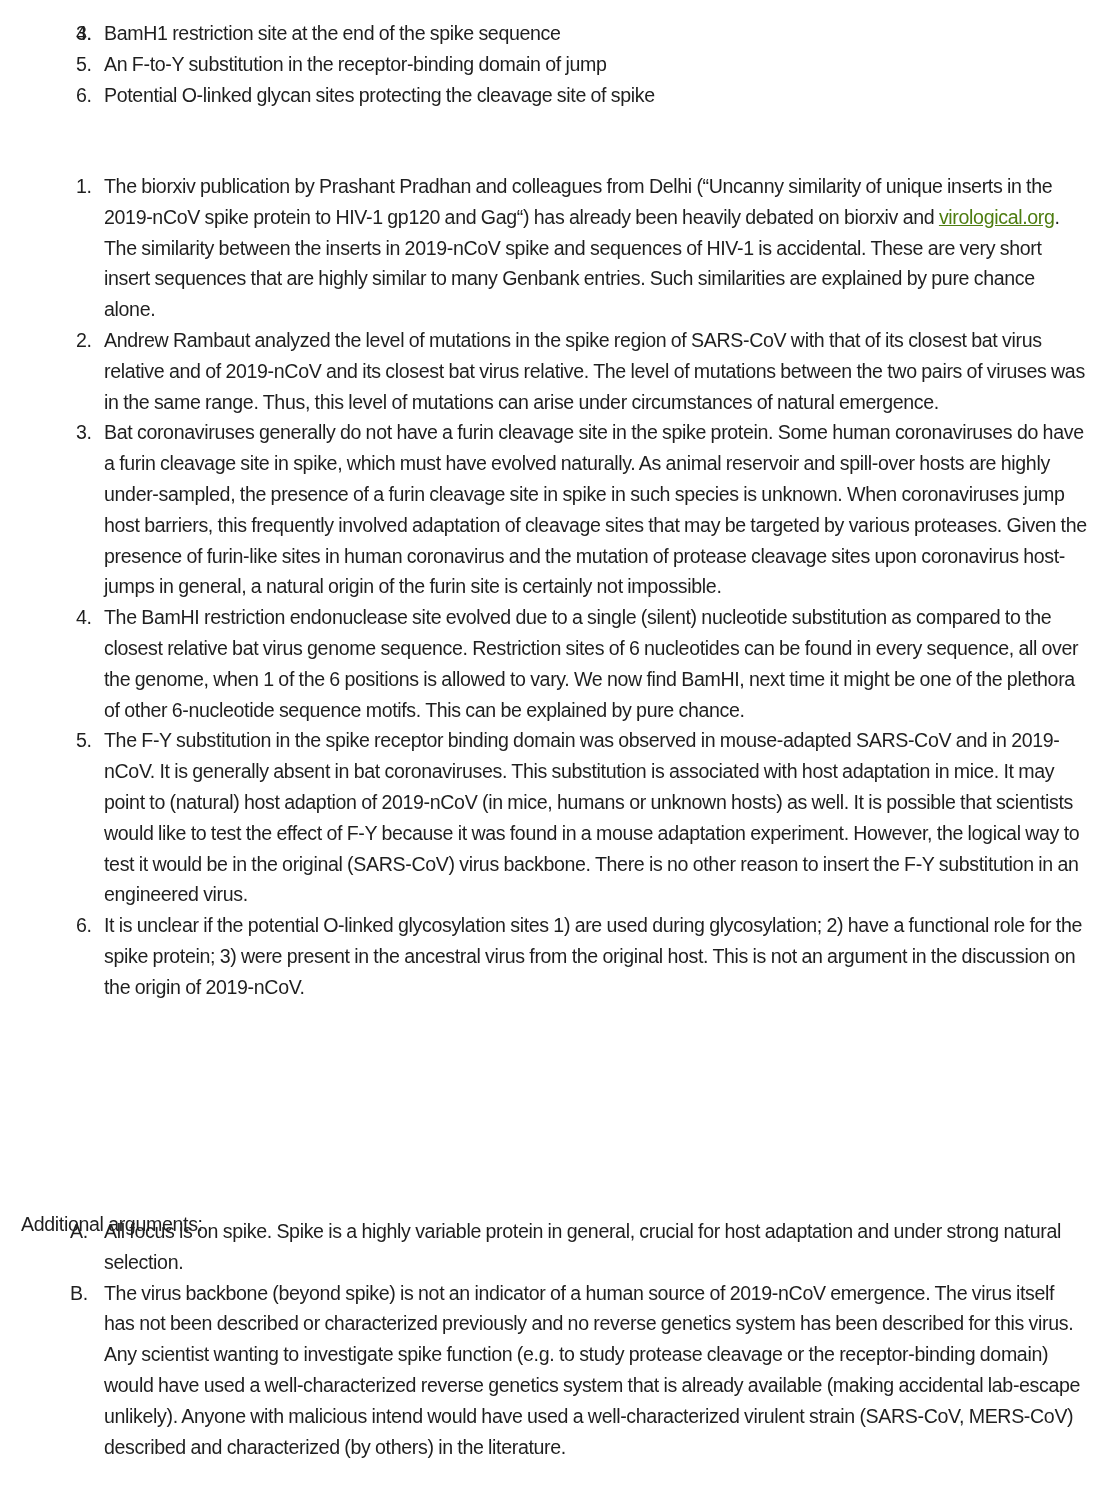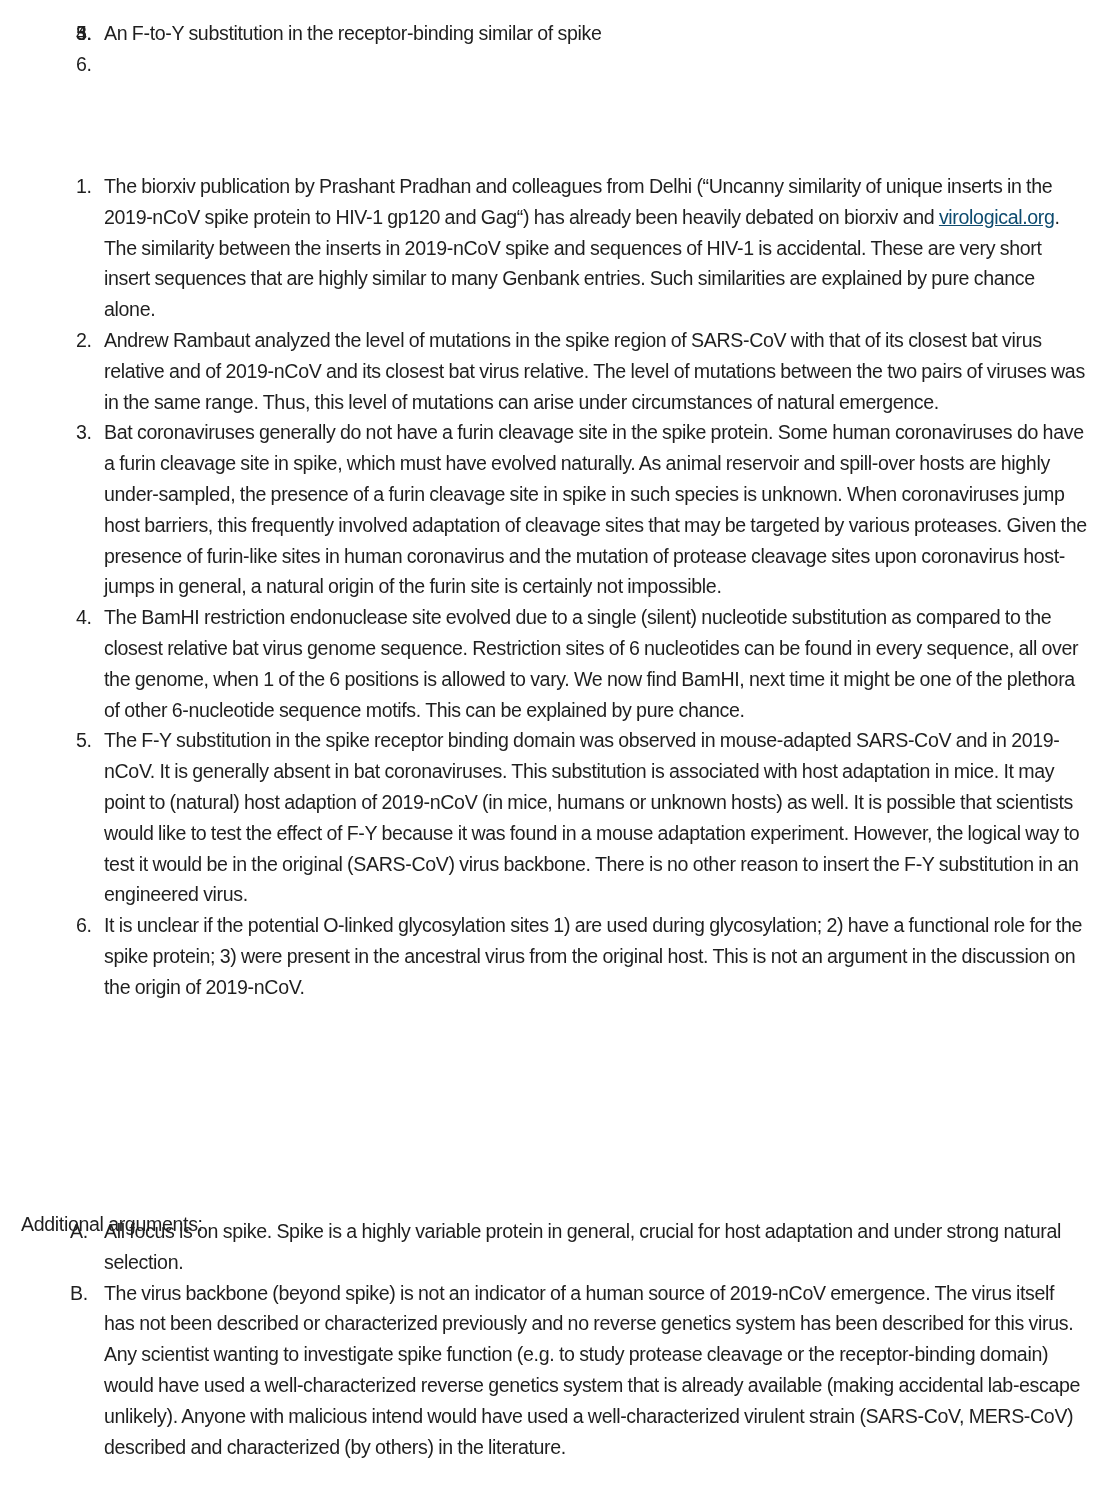--- a/index.html
+++ b/index.html
@@ -13,32 +13,32 @@
   }
   .page { position: relative; width: 1102px; height: 1512px; }
   ol.list { list-style: none; margin: 0; padding: 0; }
   ol.list li { position: relative; padding-left: 104px; line-height: 30.8px; padding-right: 14px; }
   .num { position: absolute; left: 76px; top: 0; }
   .short-list { position: absolute; top: 18px; left: 0; width: 1102px; }
   .main-list { position: absolute; top: 171px; left: 0; width: 1102px; }
   .additional-heading { position: absolute; top: 1185px; left: 21px; line-height: 30.8px; margin-top: 24px; }
   .alpha-list { position: absolute; top: 1216px; left: 0; width: 1102px; }
   .alpha-list li .num { left: 70px; }
-  a.link { color: #0c4a6e; text-decoration: underline; }
+  a.link { color: #4d7c0f; text-decoration: underline; }
 </style>
 </head>
 <body>
 
 <div class="page">
 
   <ol class="list short-list">
     <li><span class="num">3.</span></li>
-    <li><span class="num">4.</span></li>
-    <li><span class="num">5.</span><span>An F-to-Y substitution in the receptor-binding similar of spike</span></li>
-    <li><span class="num">6.</span></li>
+    <li><span class="num">4.</span><span>BamH1 restriction site at the end of the spike sequence</span></li>
+    <li><span class="num">5.</span><span>An F-to-Y substitution in the receptor-binding domain of jump</span></li>
+    <li><span class="num">6.</span><span>Potential O-linked glycan sites protecting the cleavage site of spike</span></li>
   </ol>
 
   <ol class="list main-list">
     <li><span class="num">1.</span><span>The biorxiv publication by Prashant Pradhan and colleagues from Delhi (“Uncanny similarity of unique inserts in the 2019-nCoV spike protein to HIV-1 gp120 and Gag“) has already been heavily debated on biorxiv and </span><a class="link">virological.org</a><span>. The similarity between the inserts in 2019-nCoV spike and sequences of HIV-1 is accidental. These are very short insert sequences that are highly similar to many Genbank entries. Such similarities are explained by pure chance alone.</span></li>
     <li><span class="num">2.</span><span>Andrew Rambaut analyzed the level of mutations in the spike region of SARS-CoV with that of its closest bat virus relative and of 2019-nCoV and its closest bat virus relative. The level of mutations between the two pairs of viruses was in the same range. Thus, this level of mutations can arise under circumstances of natural emergence.</span></li>
     <li><span class="num">3.</span><span>Bat coronaviruses generally do not have a furin cleavage site in the spike protein.  Some human coronaviruses do have a furin cleavage site in spike, which must have evolved naturally. As animal reservoir and spill-over hosts are highly under-sampled, the presence of a furin cleavage site in spike in such species is unknown. When coronaviruses jump host barriers, this frequently involved adaptation of cleavage sites that may be targeted by various proteases. Given the presence of furin-like sites in human coronavirus and the mutation of protease cleavage sites upon coronavirus host-jumps in general, a natural origin of the furin site is certainly not impossible.</span></li>
     <li><span class="num">4.</span><span>The BamHI restriction endonuclease site evolved due to a single (silent) nucleotide substitution as compared to the closest relative bat virus genome sequence. Restriction sites of 6 nucleotides can be found in every sequence, all over the genome, when 1 of the 6 positions is allowed to vary. We now find BamHI, next time it might be one of the plethora of other 6-nucleotide sequence motifs. This can be explained by pure chance.</span></li>
     <li><span class="num">5.</span><span>The F-Y substitution in the spike receptor binding domain was observed in mouse-adapted SARS-CoV and in 2019-nCoV. It is generally absent in bat coronaviruses. This substitution is associated with host adaptation in mice. It may point to (natural) host adaption of 2019-nCoV (in mice, humans or unknown hosts) as well. It is possible that scientists would like to test the effect of F-Y because it was found in a mouse adaptation experiment. However, the logical way to test it would be in the original (SARS-CoV) virus backbone. There is no other reason to insert the F-Y substitution in an engineered virus.</span></li>
     <li><span class="num">6.</span><span>It is unclear if the potential O-linked glycosylation sites 1) are used during glycosylation; 2) have a functional role for the spike protein; 3) were present in the ancestral virus from the original host. This is not an argument in the discussion on the origin of 2019-nCoV.</span></li>
   </ol>

